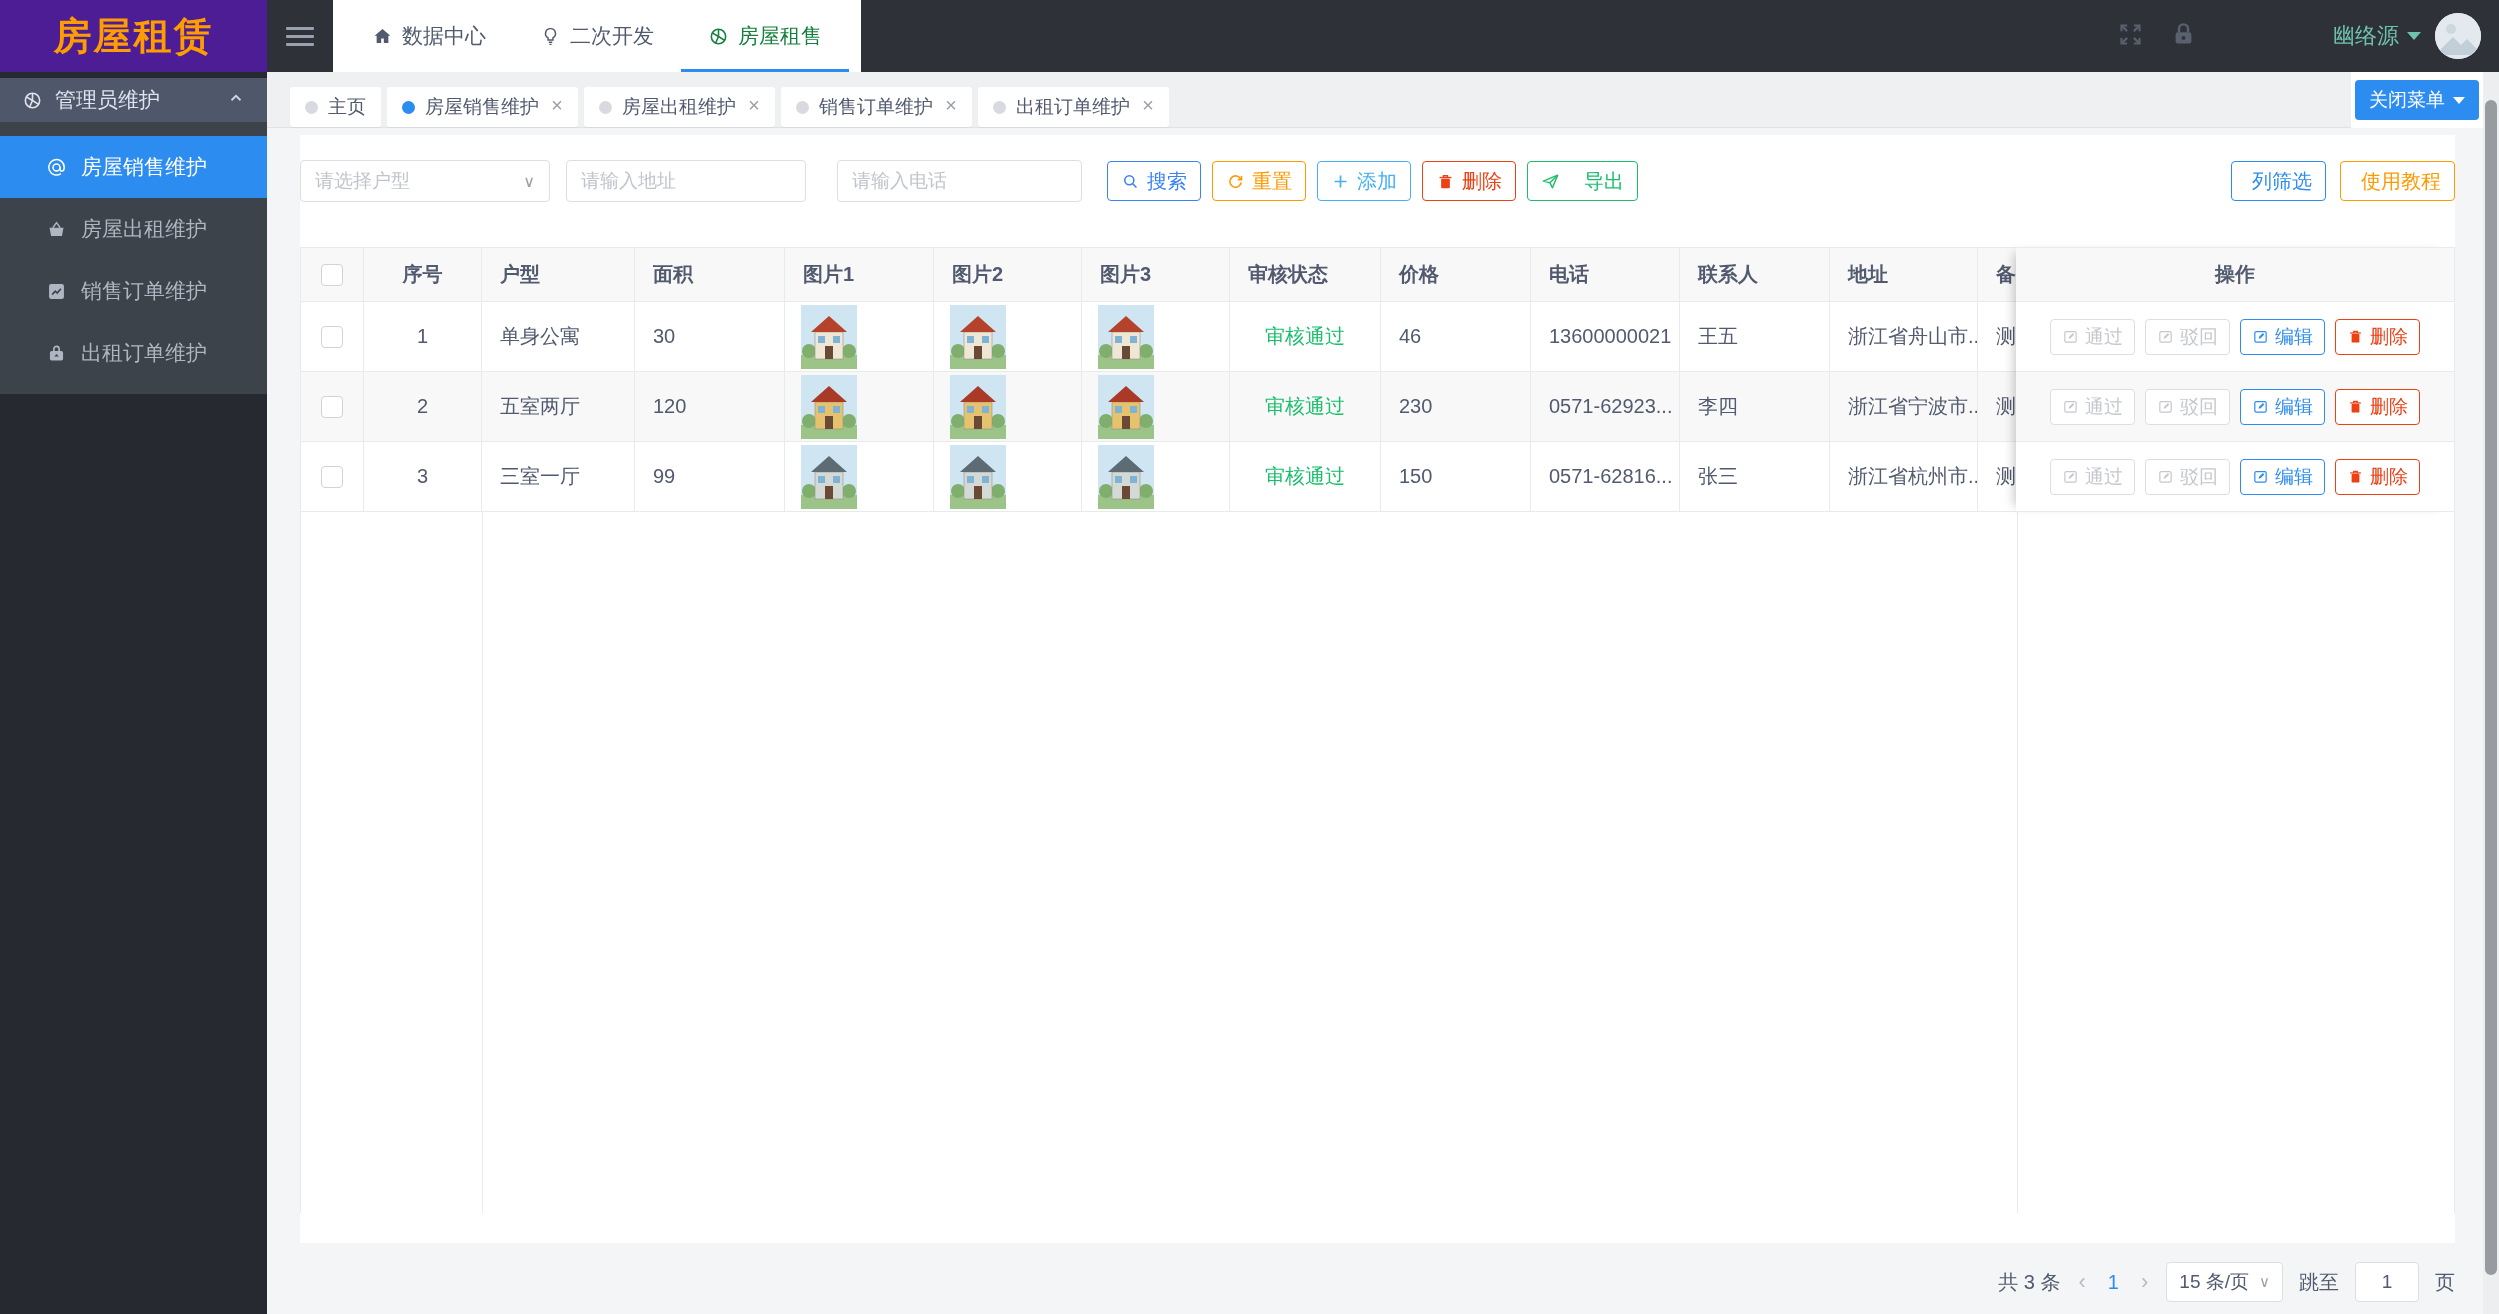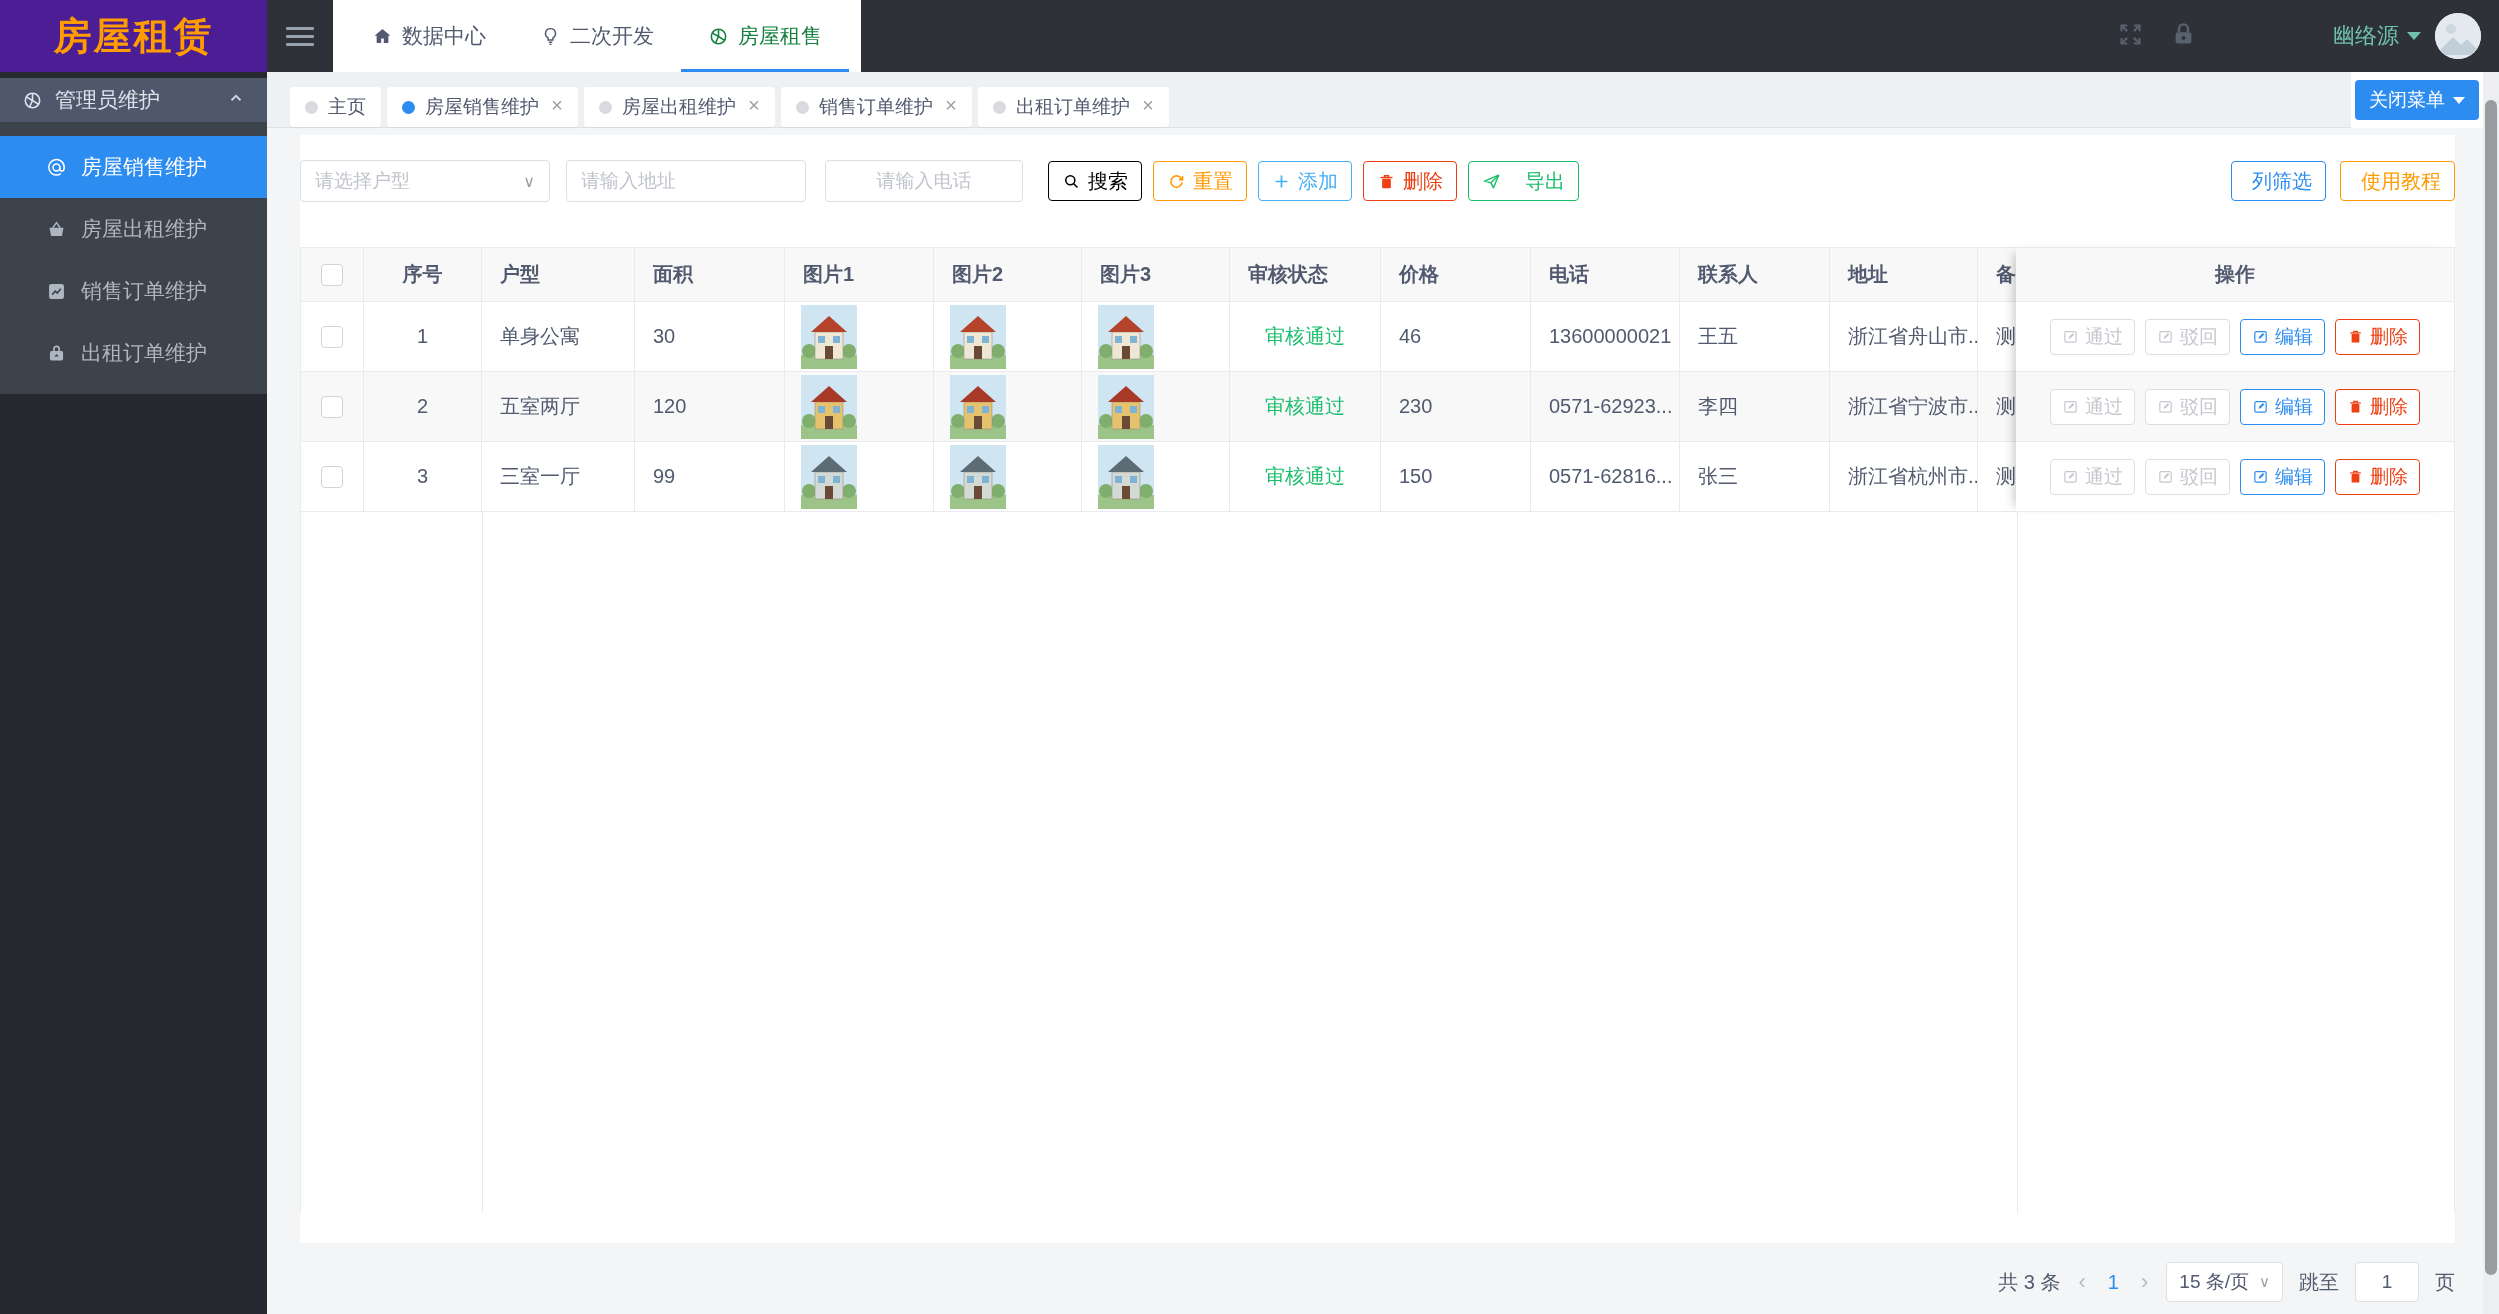--- a/index.html
+++ b/index.html
@@ -288,23 +288,23 @@
 </div>
 
 <div class="panel">
 
   <div class="toolbar">
     <div class="f-select">
       <span>请选择户型</span>
       <span class="sel-caret">∨</span>
     </div>
     <input class="f-input" style="width: 240px; margin-left: 16px;" placeholder="请输入地址">
-    <input class="f-input" style="width: 198px; margin-left: 19px; text-align: center;" placeholder="请输入电话">
+    <input class="f-input" style="width: 245px; margin-left: 31px;" placeholder="请输入电话">
     <div style="display:flex; gap:11px; margin-left:25px;">
-        <button class="tb-btn" style="color:#000000;">
+        <button class="tb-btn" style="color:#3b82f6;">
        <span class="ic">
             <svg viewBox="0 0 24 24" fill="none" stroke="currentColor" stroke-width="2">
               <circle cx="10.5" cy="10.5" r="5.7"></circle>
               <path d="m14.8 14.8 4.7 4.7"></path>
             </svg>
           </span>
           <span>搜索</span>
         </button>
         <button class="tb-btn" style="color:#ff9900;">
        <span class="ic">

